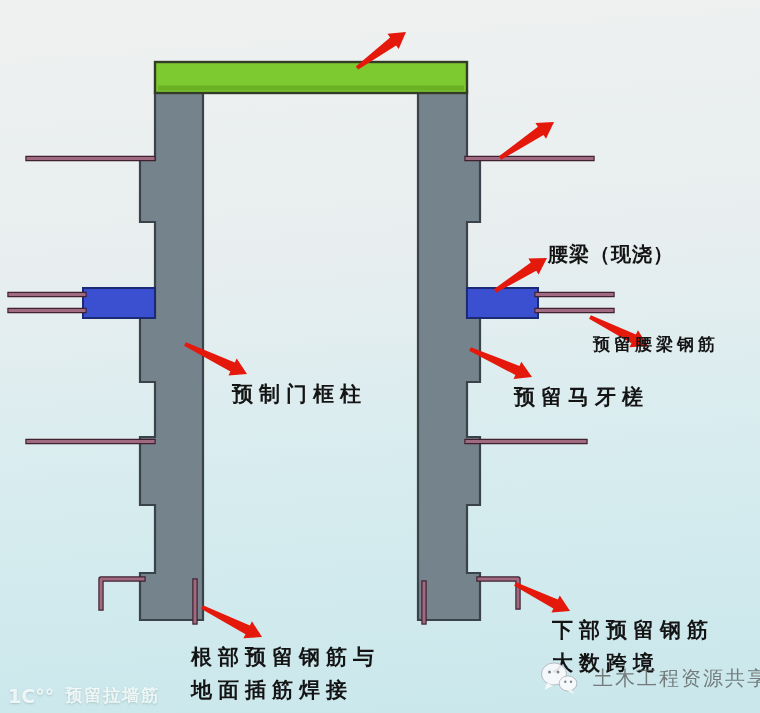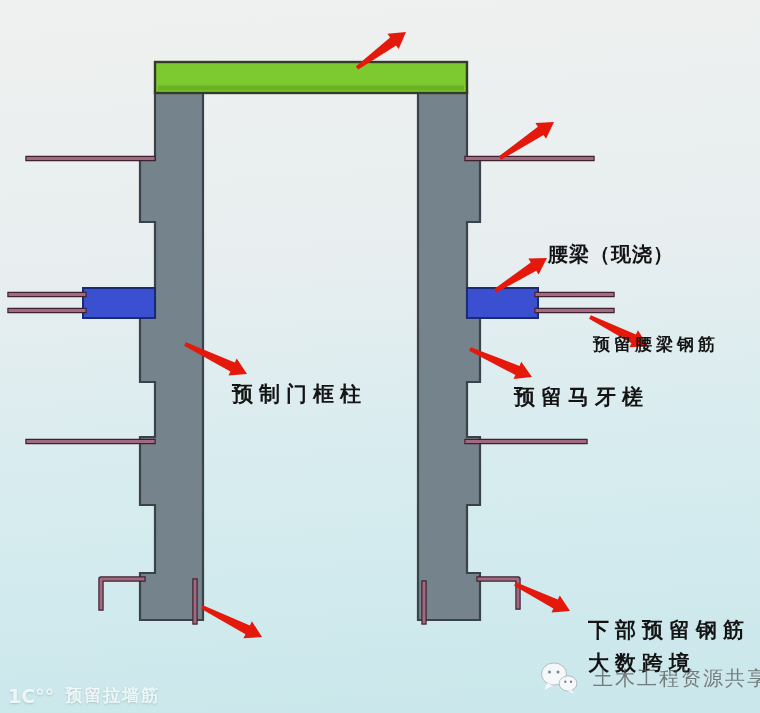--- a/index.html
+++ b/index.html
@@ -93,22 +93,26 @@
 
 
   <div class="label" style="left:548px;top:244px;font-size:20px;letter-spacing:1px;font-family:Liberation Mono, monospace;">腰梁（现浇）</div>
 
   <div class="label" style="left:593px;top:332px;font-size:17px;letter-spacing:4px;">预留腰梁钢筋</div>
 
   <div class="label" style="left:514px;top:385px;">预留马牙槎</div>
 
   <div class="label" style="left:232px;top:382px;">预制门框柱</div>
 
+  <div class="label two-line" style="left:191px;top:641px;">
+    <span class="line">根部预留钢筋与</span>
+    <span class="line">地面插筋焊接</span>
+  </div>
 
-  <div class="label two-line" style="left:588px;top:614px;">
+  <div class="label two-line" style="left:552px;top:614px;">
     <span class="line">下部预留钢筋</span>
     <span class="line">大数跨境</span>
   </div>
 
   <div class="wm-left">
     <span class="logo">1C°°</span>
     <span>预留拉墙筋</span>
   </div>
 
   <div class="wm-right">

